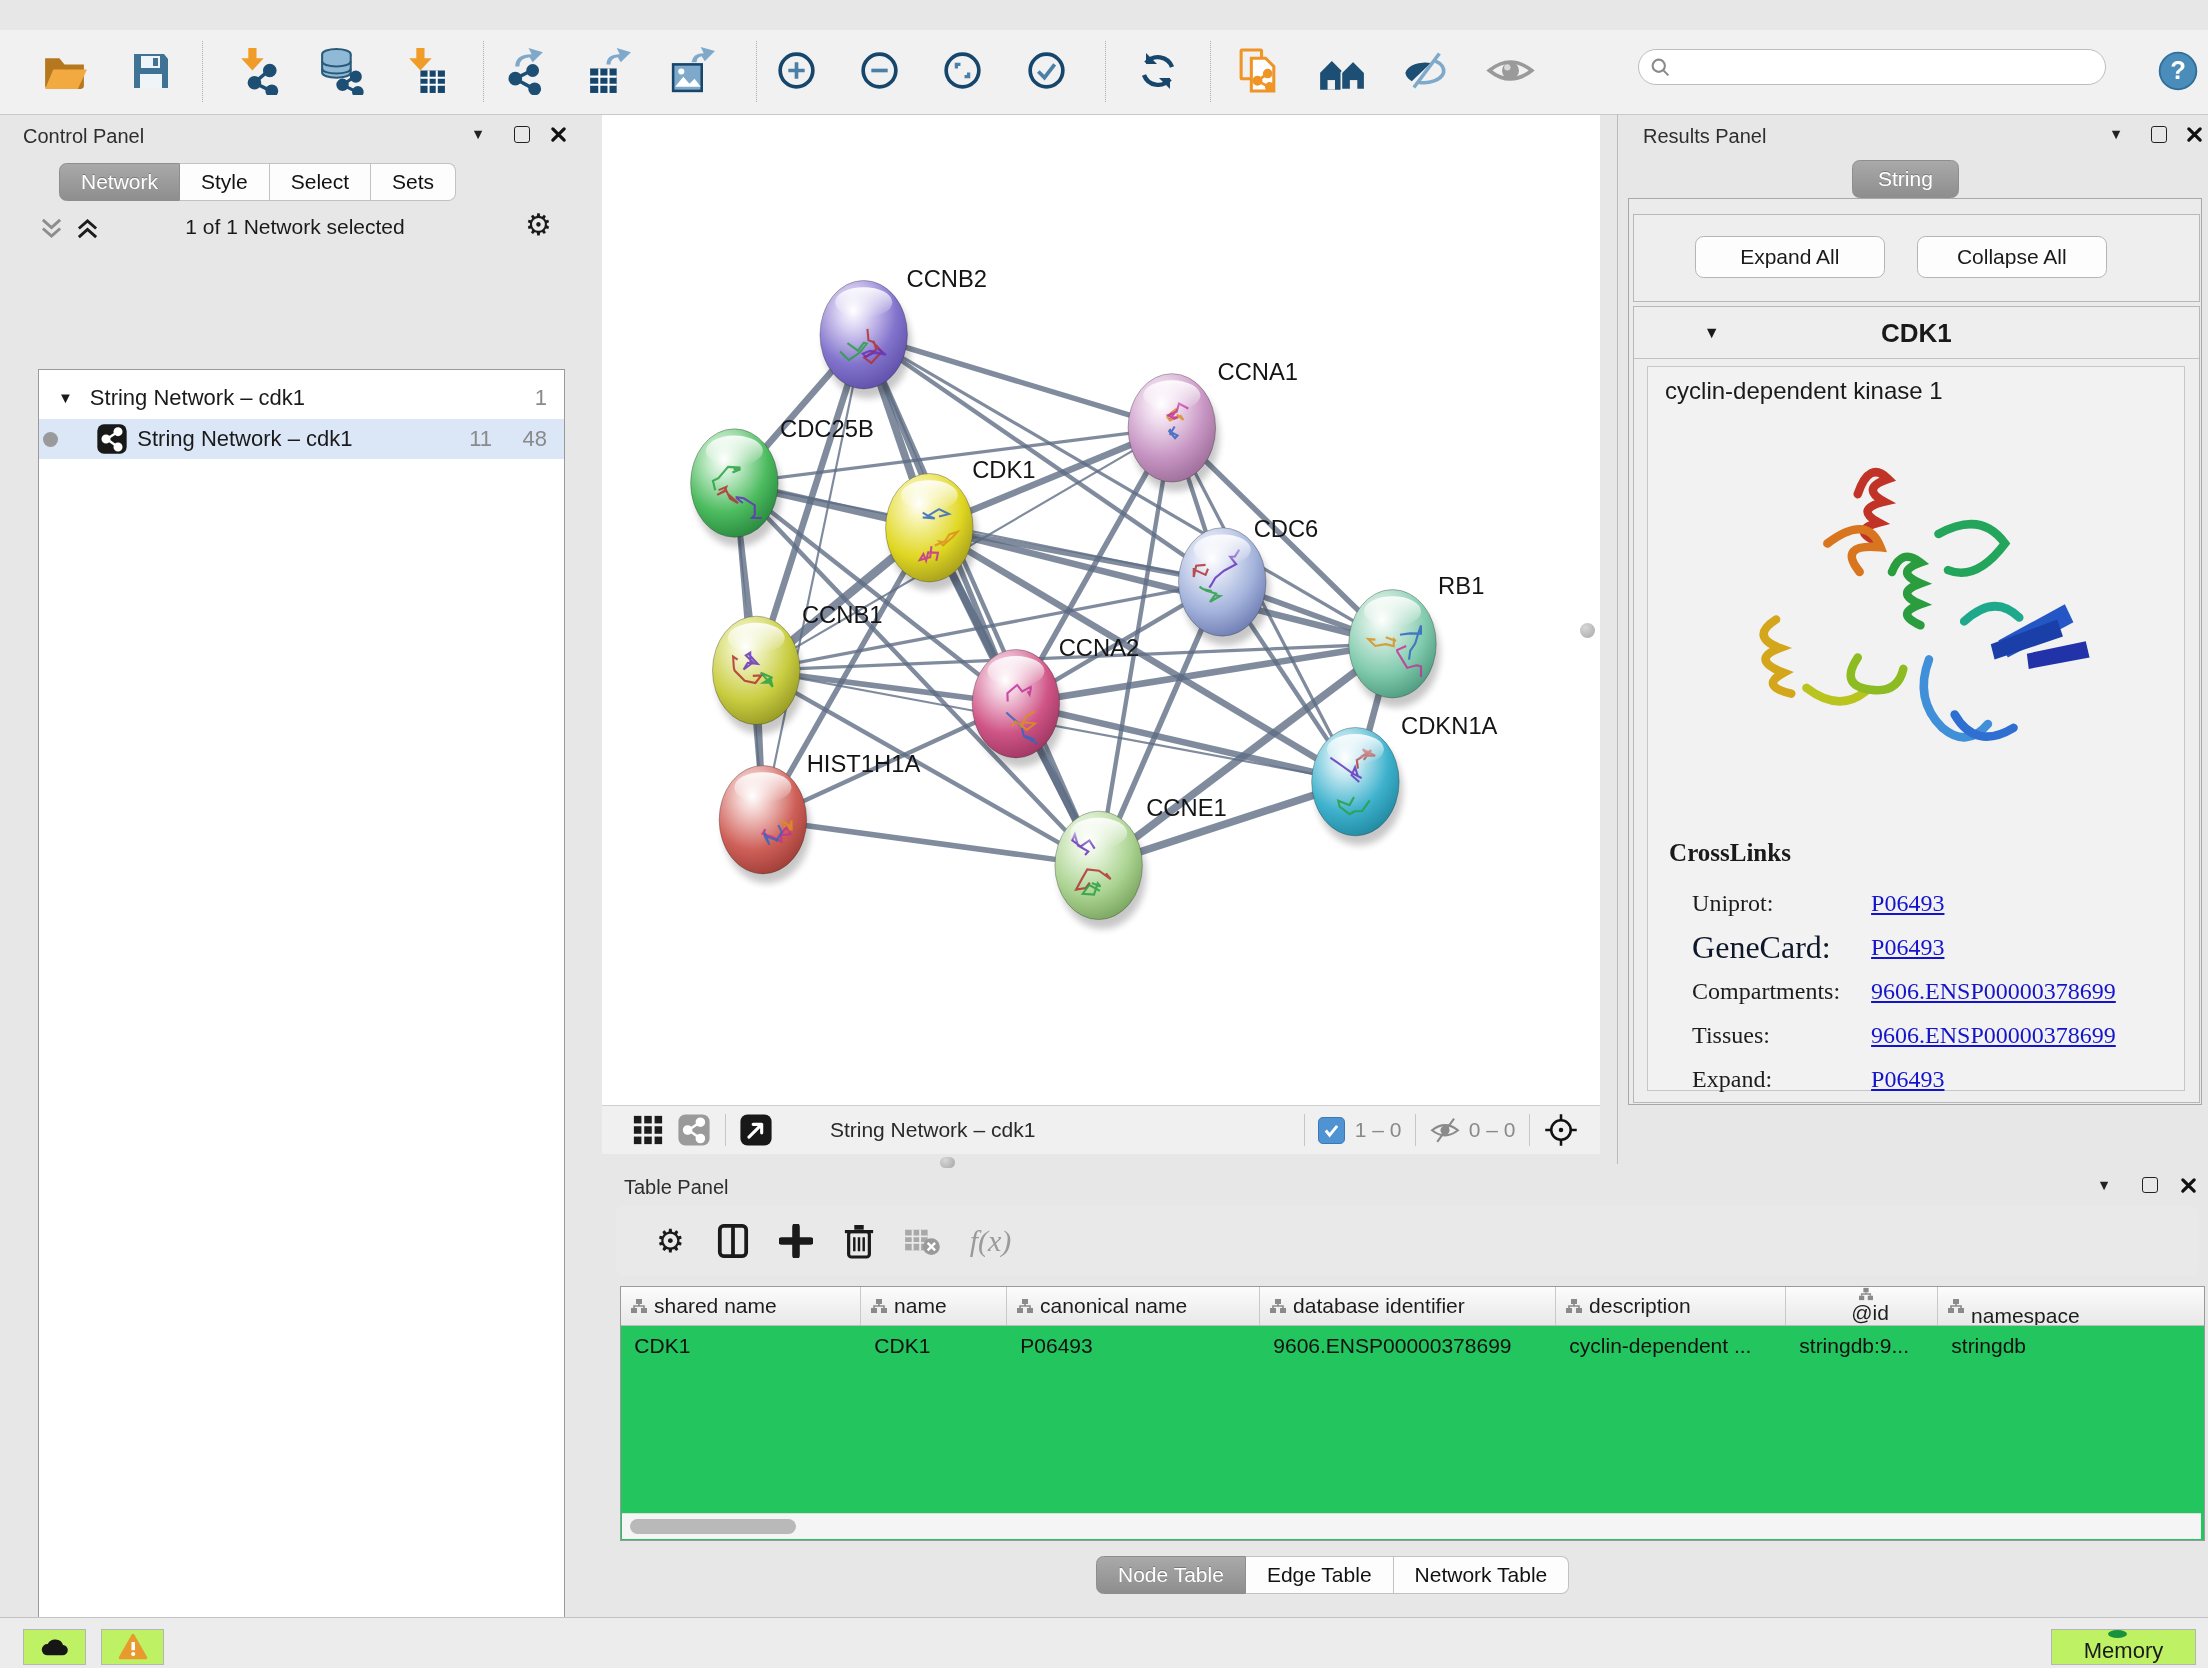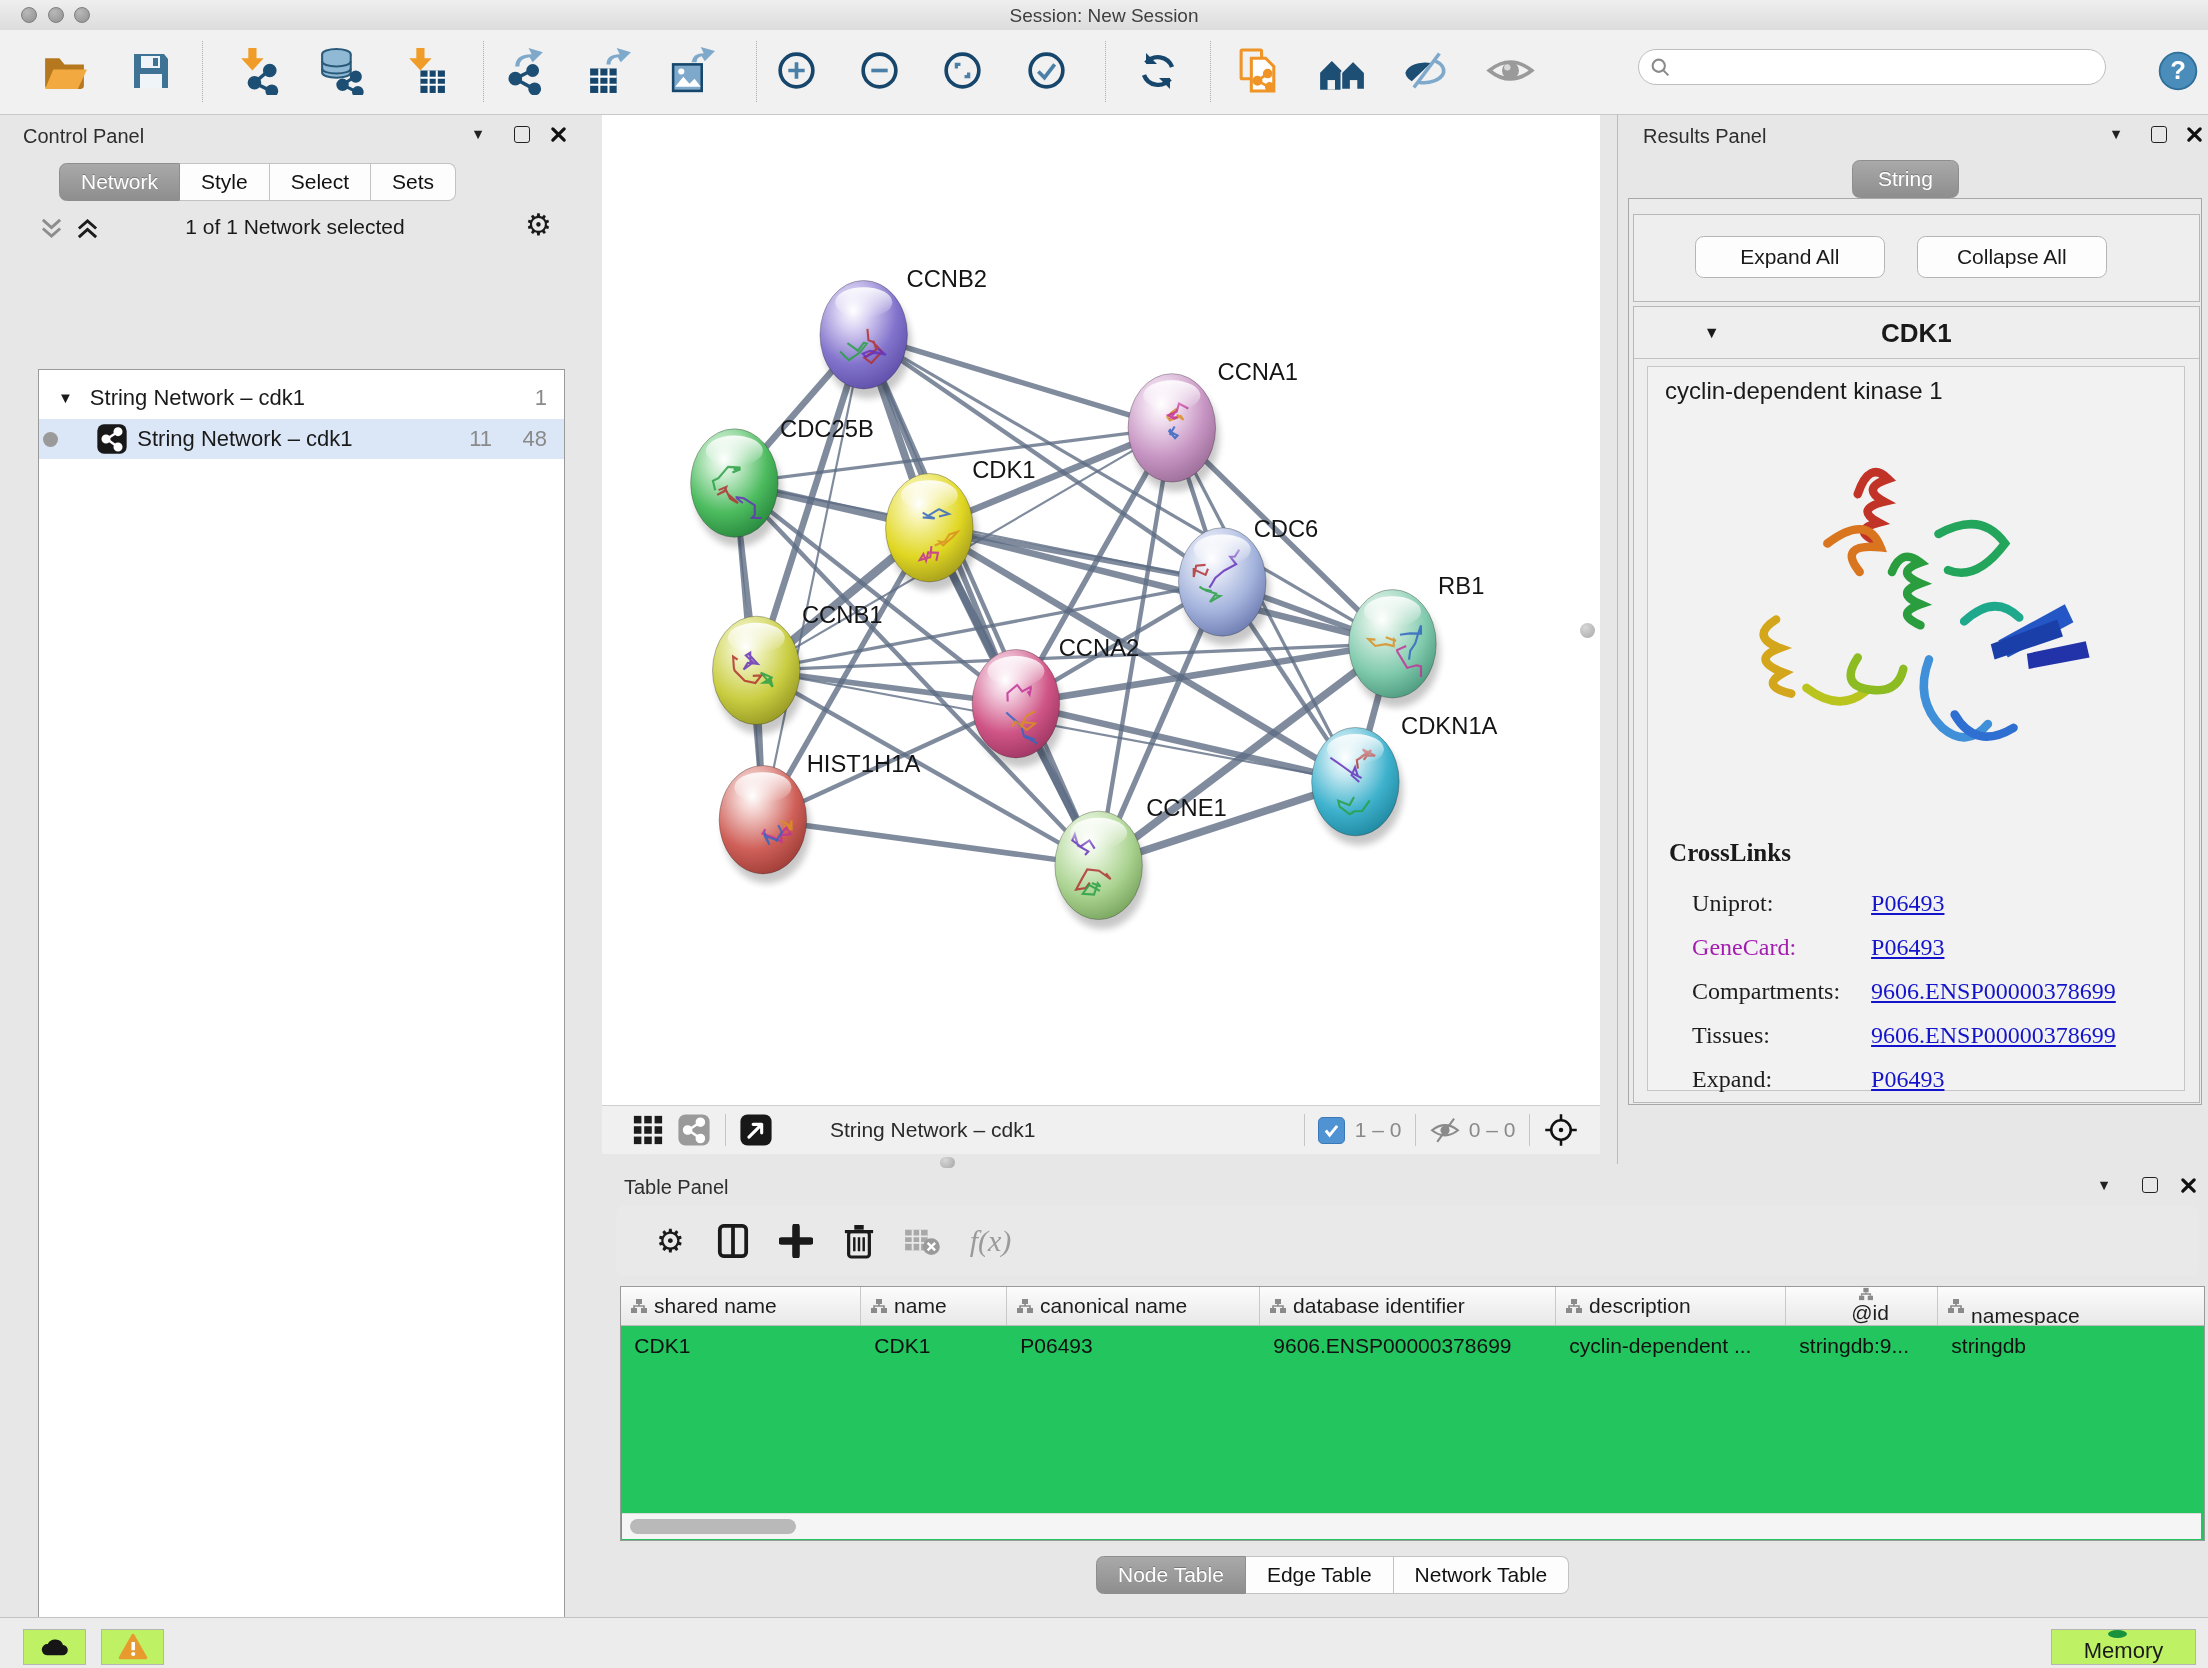--- a/index.html
+++ b/index.html
@@ -59,26 +59,20 @@
   
   #statusbar{left:0;top:1617px;width:2208px;height:51px;background:#ececec;border-top:1px solid #c2c2c2;}
   .sb-btn{top:10.5px;height:34px;background:#bef264;border:1px solid #b5b5b5;display:flex;
           align-items:center;justify-content:center;flex-direction:column;}
 </style>
 </head>
 <body>
 
 <div id="app">
 
-  <div id="titlebar" class="abs">
-    <div class="tl abs" style="left:21px"></div>
-    <div class="tl abs" style="left:48px"></div>
-    <div class="tl abs" style="left:74px"></div>
-    <div id="win-title" class="abs">Session: New Session</div>
-  </div>
 
   <div id="toolbar" class="abs">
     <div class="tbtn abs" style="left:37px">
       <svg width="49" height="49" viewBox="0 0 48 48">
         <path d="M5 12 h14 l5 6 h19 v21 a3 3 0 0 1 -3 3 H8 a3 3 0 0 1 -3 -3 Z" fill="#b5781f"></path>
         <path d="M5 42 L13 23 H46 L37 42 Z" fill="#f2aa40"></path>
       </svg>
     </div>
     <div class="tbtn abs" style="left:123px">
       <svg width="48" height="48" viewBox="0 0 48 48">
@@ -616,21 +610,21 @@
           <polygon points="330,262 394,250 390,233 328,246" fill="#2233aa"></polygon>
         </svg>
 
         <span class="abs serif" style="left:21px;top:472px;font-size:25px;font-weight:bold">CrossLinks</span>
         <div id="xlinks" class="abs" style="left:44px;top:514px;width:476px">
             <div style="display: flex; height: 44px; align-items: center;">
               <span class="serif" style="width: 179px; font-size: 24px; color: rgb(28, 28, 28);">Uniprot:</span>
               <a class="xlink">P06493</a>
             </div>
             <div style="display: flex; height: 44px; align-items: center;">
-              <span class="serif" style="width: 179px; font-size: 24px; color: #a21caf;">GeneCard:</span>
+              <span class="serif" style="width: 179px; font-size: 32px; color: #0f172a;">GeneCard:</span>
               <a class="xlink">P06493</a>
             </div>
             <div style="display: flex; height: 44px; align-items: center;">
               <span class="serif" style="width: 179px; font-size: 24px; color: rgb(28, 28, 28);">Compartments:</span>
               <a class="xlink">9606.ENSP00000378699</a>
             </div>
             <div style="display: flex; height: 44px; align-items: center;">
               <span class="serif" style="width: 179px; font-size: 24px; color: rgb(28, 28, 28);">Tissues:</span>
               <a class="xlink">9606.ENSP00000378699</a>
             </div>

